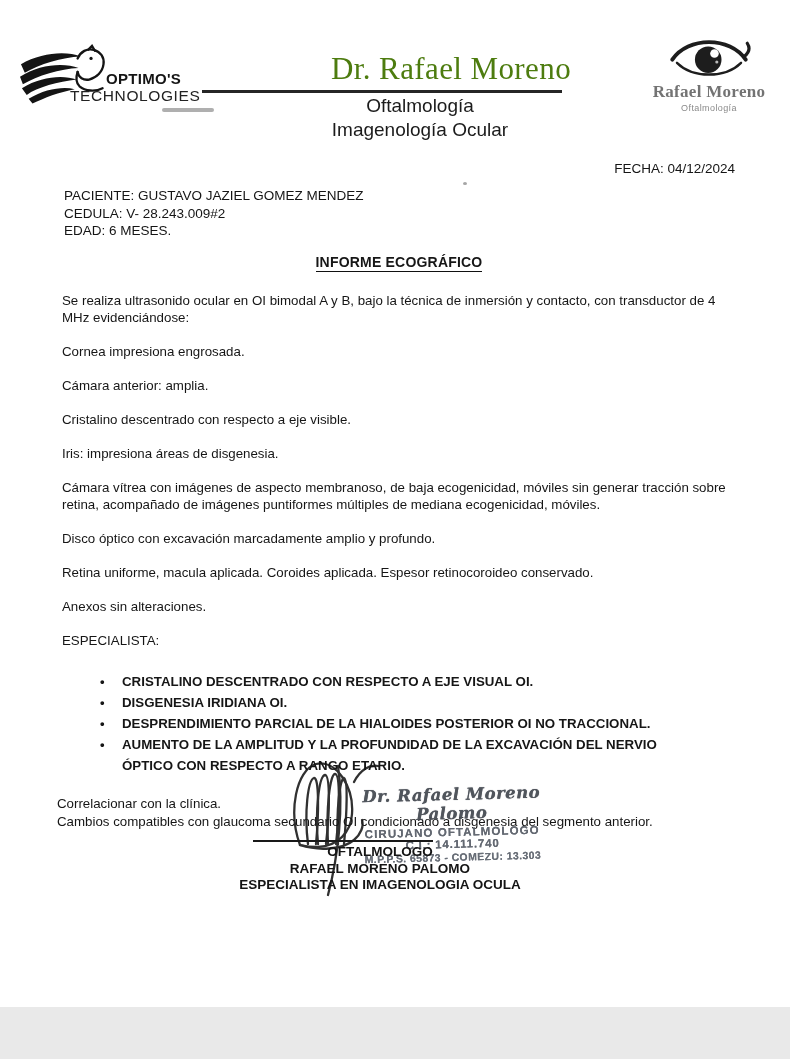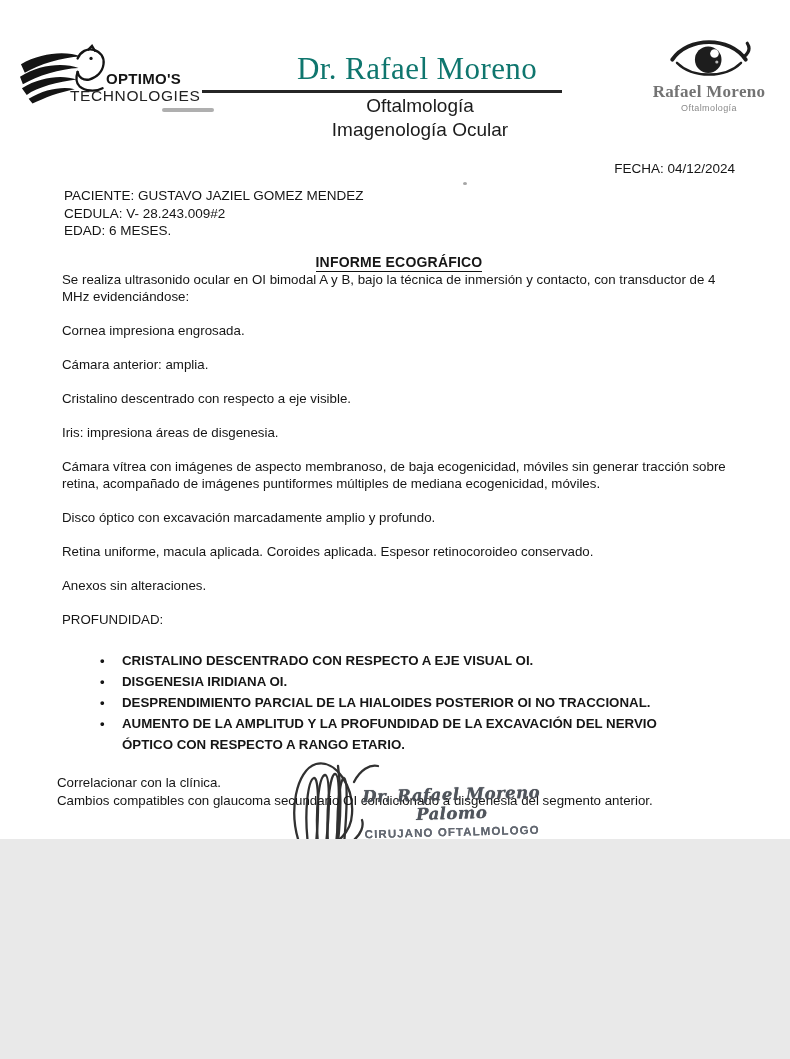--- a/index.html
+++ b/index.html
@@ -1,41 +1,41 @@
 <!DOCTYPE html>
 <html><head>
 <meta charset="utf-8">
 <style>
   html,body{margin:0;padding:0;background:#e9e9e9;}
   .page{
-    position:relative;width:790px;height:839px;margin:0 auto;
+    position:relative;width:790px;height:1007px;margin:0 auto;
     background:#ffffff;overflow:hidden;
     font-family:"Liberation Sans",sans-serif;color:#1c1c1c;
   }
   
   .logo-left{position:absolute;left:20px;top:44px;width:220px;height:78px;}
   .logo-left svg{position:absolute;left:0;top:0;}
   .lg1{position:absolute;left:86px;top:26px;font-size:15px;font-weight:bold;letter-spacing:.3px;color:#141414;}
   .lg2{position:absolute;left:50px;top:43px;font-size:15.5px;letter-spacing:.6px;color:#222;}
   .lg-smudge{position:absolute;left:142px;top:64px;width:52px;height:4px;background:#6d6d6d;opacity:.55;border-radius:2px;}
-  .hdr-title{position:absolute;left:297px;top:51px;width:270px;
-    font-family:"Liberation Serif",serif;font-size:31px;color:#0f766e;letter-spacing:.4px;}
+  .hdr-title{position:absolute;left:316px;top:51px;width:270px;text-align:center;
+    font-family:"Liberation Serif",serif;font-size:31px;color:#4d7c0f;letter-spacing:.4px;}
   .hdr-rule{position:absolute;left:202px;top:90px;width:360px;height:2.5px;background:#262626;}
   .hdr-sub1{position:absolute;left:240px;top:95px;width:360px;text-align:center;font-size:19px;color:#1b1b1b;}
   .hdr-sub2{position:absolute;left:240px;top:119px;width:360px;text-align:center;font-size:19px;color:#1b1b1b;}
   .logo-right{position:absolute;left:630px;top:28px;width:158px;text-align:center;}
   .logo-right svg{display:block;margin:0 auto;}
   .rl-name{font-family:"Liberation Serif",serif;font-weight:bold;font-size:17px;color:#737373;margin-top:0px;letter-spacing:.3px;}
   .rl-cap{font-size:9px;color:#8a8a8a;margin-top:1px;letter-spacing:.4px;}
   
   .date{position:absolute;left:535px;top:161px;width:200px;text-align:right;font-size:13.5px;color:#151515;}
   .patient{position:absolute;left:64px;top:187px;font-size:13.5px;line-height:17.5px;color:#151515;}
   
   .content{position:absolute;left:60px;top:254px;width:678px;font-size:13.3px;line-height:17px;color:#161616;}
-  .rep-h{text-align:center;font-weight:bold;font-size:14px;}
+  .rep-h{text-align:center;font-weight:bold;font-size:14px;margin-bottom:21px;}
   .rep-h span{border-bottom:1.6px solid #111;padding-bottom:1px;letter-spacing:.2px;}
   .para{margin:0 0 17px 2px;}
   .concl-label{margin:12px 0 0 2px;}
   .c-list{margin:22px 0 0 40px;}
   .c-item{display:flex;font-weight:bold;line-height:21px;}
   .c-item .dot{width:22px;flex:none;font-size:13px;}
   .c-item .ct{max-width:556px;}
   .closing{margin-top:19px;line-height:17.5px;margin-left:-3px;}
   
   .sig-block{position:absolute;left:180px;top:752px;width:400px;}
@@ -108,21 +108,21 @@
     <div class="rep-h"><span>INFORME ECOGRÁFICO</span></div>
     <div class="para">Se realiza ultrasonido ocular en OI bimodal A y B, bajo la técnica de inmersión y contacto, con transductor de 4 MHz evidenciándose:</div>
     <div class="para">Cornea impresiona engrosada.</div>
     <div class="para">Cámara anterior: amplia.</div>
     <div class="para">Cristalino descentrado con respecto a eje visible.</div>
     <div class="para">Iris: impresiona áreas de disgenesia.</div>
     <div class="para">Cámara vítrea con imágenes de aspecto membranoso, de baja ecogenicidad, móviles sin generar tracción sobre retina, acompañado de imágenes puntiformes múltiples de mediana ecogenicidad, móviles.</div>
     <div class="para">Disco óptico con excavación marcadamente amplio y profundo.</div>
     <div class="para">Retina uniforme, macula aplicada. Coroides aplicada. Espesor retinocoroideo conservado.</div>
     <div class="para">Anexos sin alteraciones.</div>
-    <div class="concl-label">PROFUNDIDAD:</div>
+    <div class="concl-label">ESPECIALISTA:</div>
     <div class="c-list">
       <div class="c-item">
           <span class="dot">•</span>
           <span class="ct">CRISTALINO DESCENTRADO CON RESPECTO A EJE VISUAL OI.</span>
         </div>
       <div class="c-item">
           <span class="dot">•</span>
           <span class="ct">DISGENESIA IRIDIANA OI.</span>
         </div>
       <div class="c-item">

